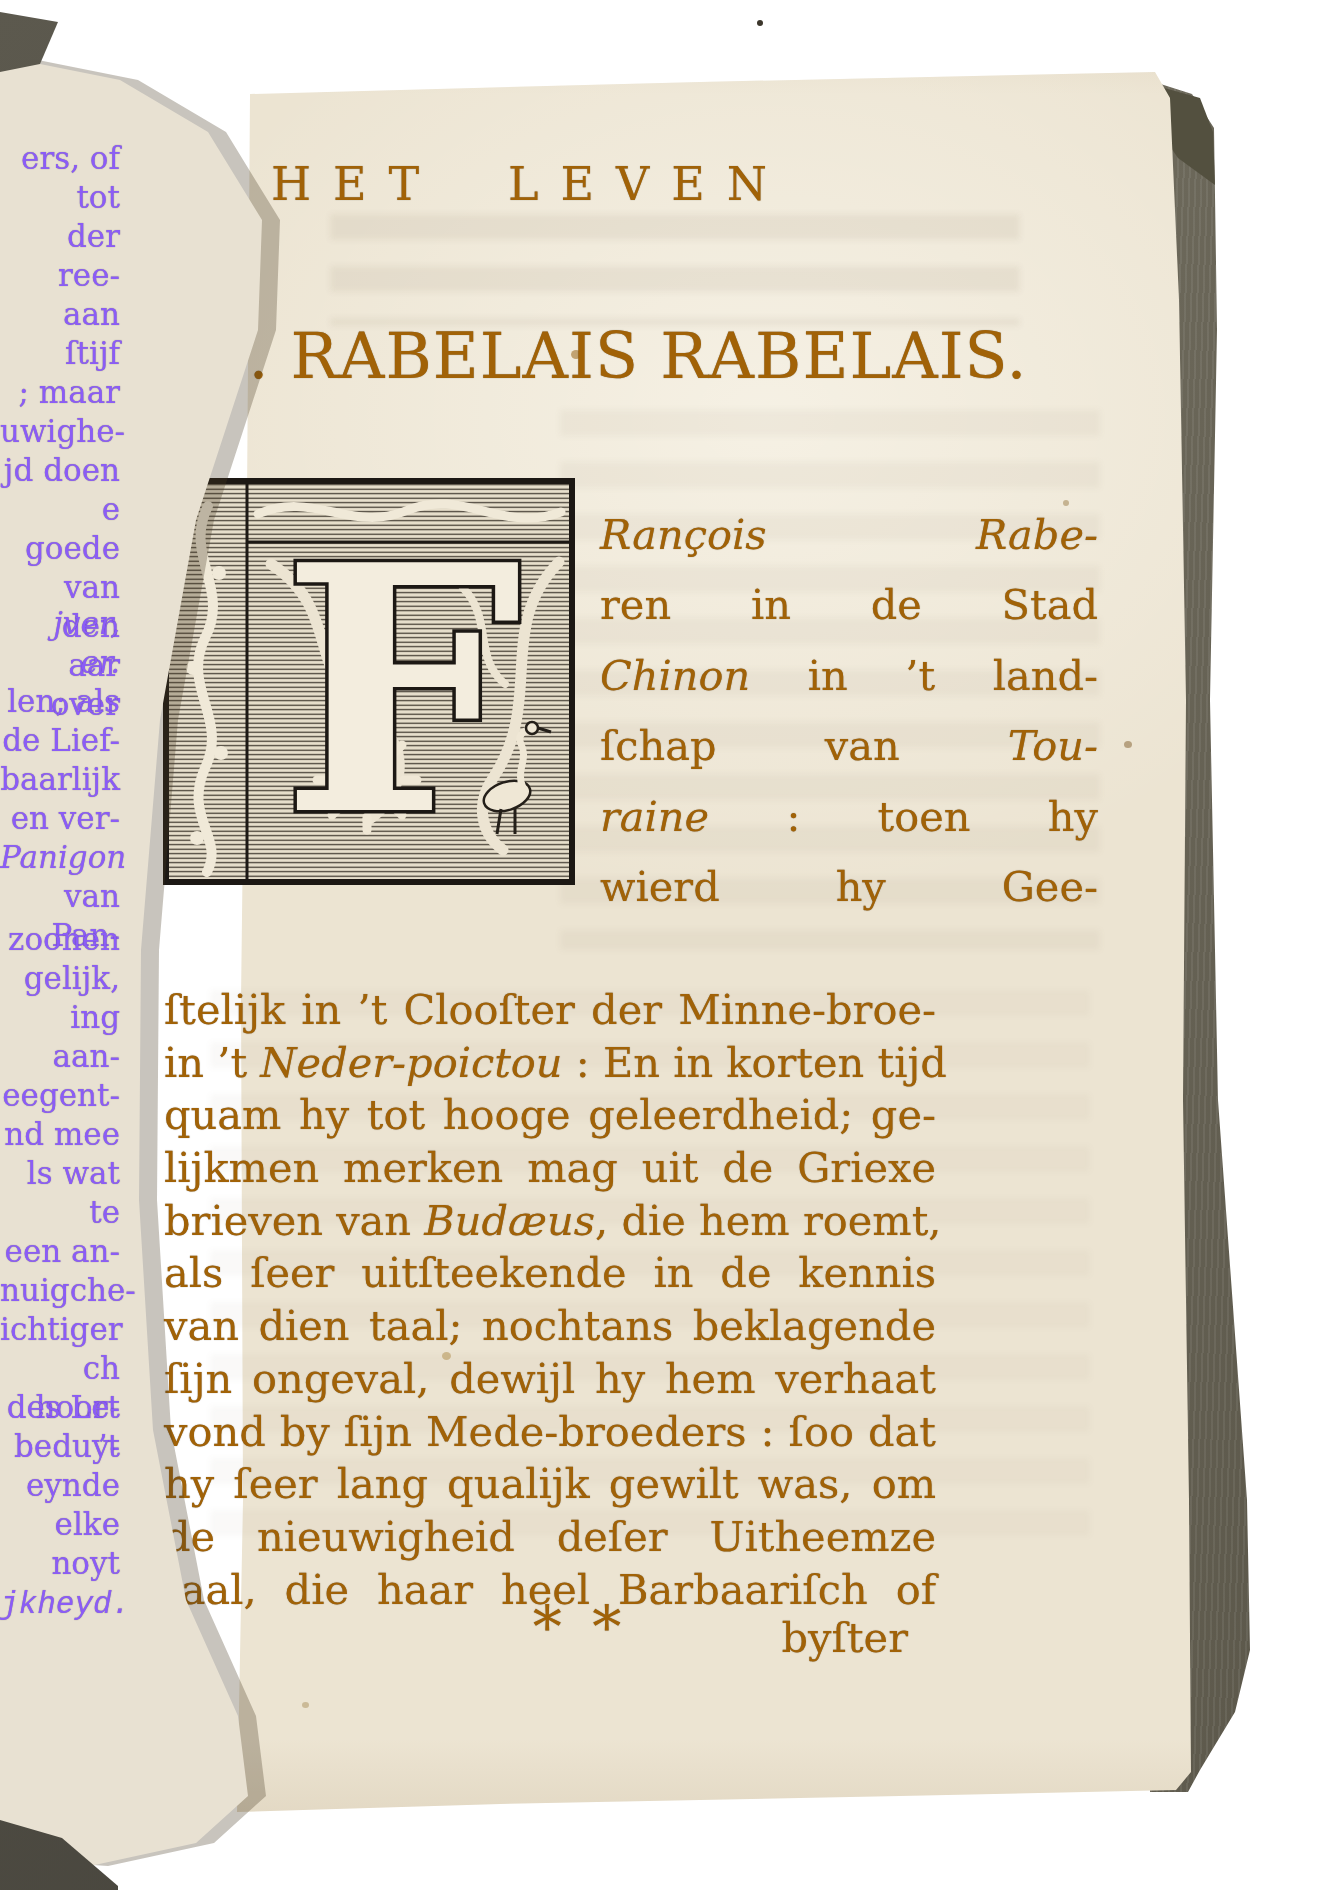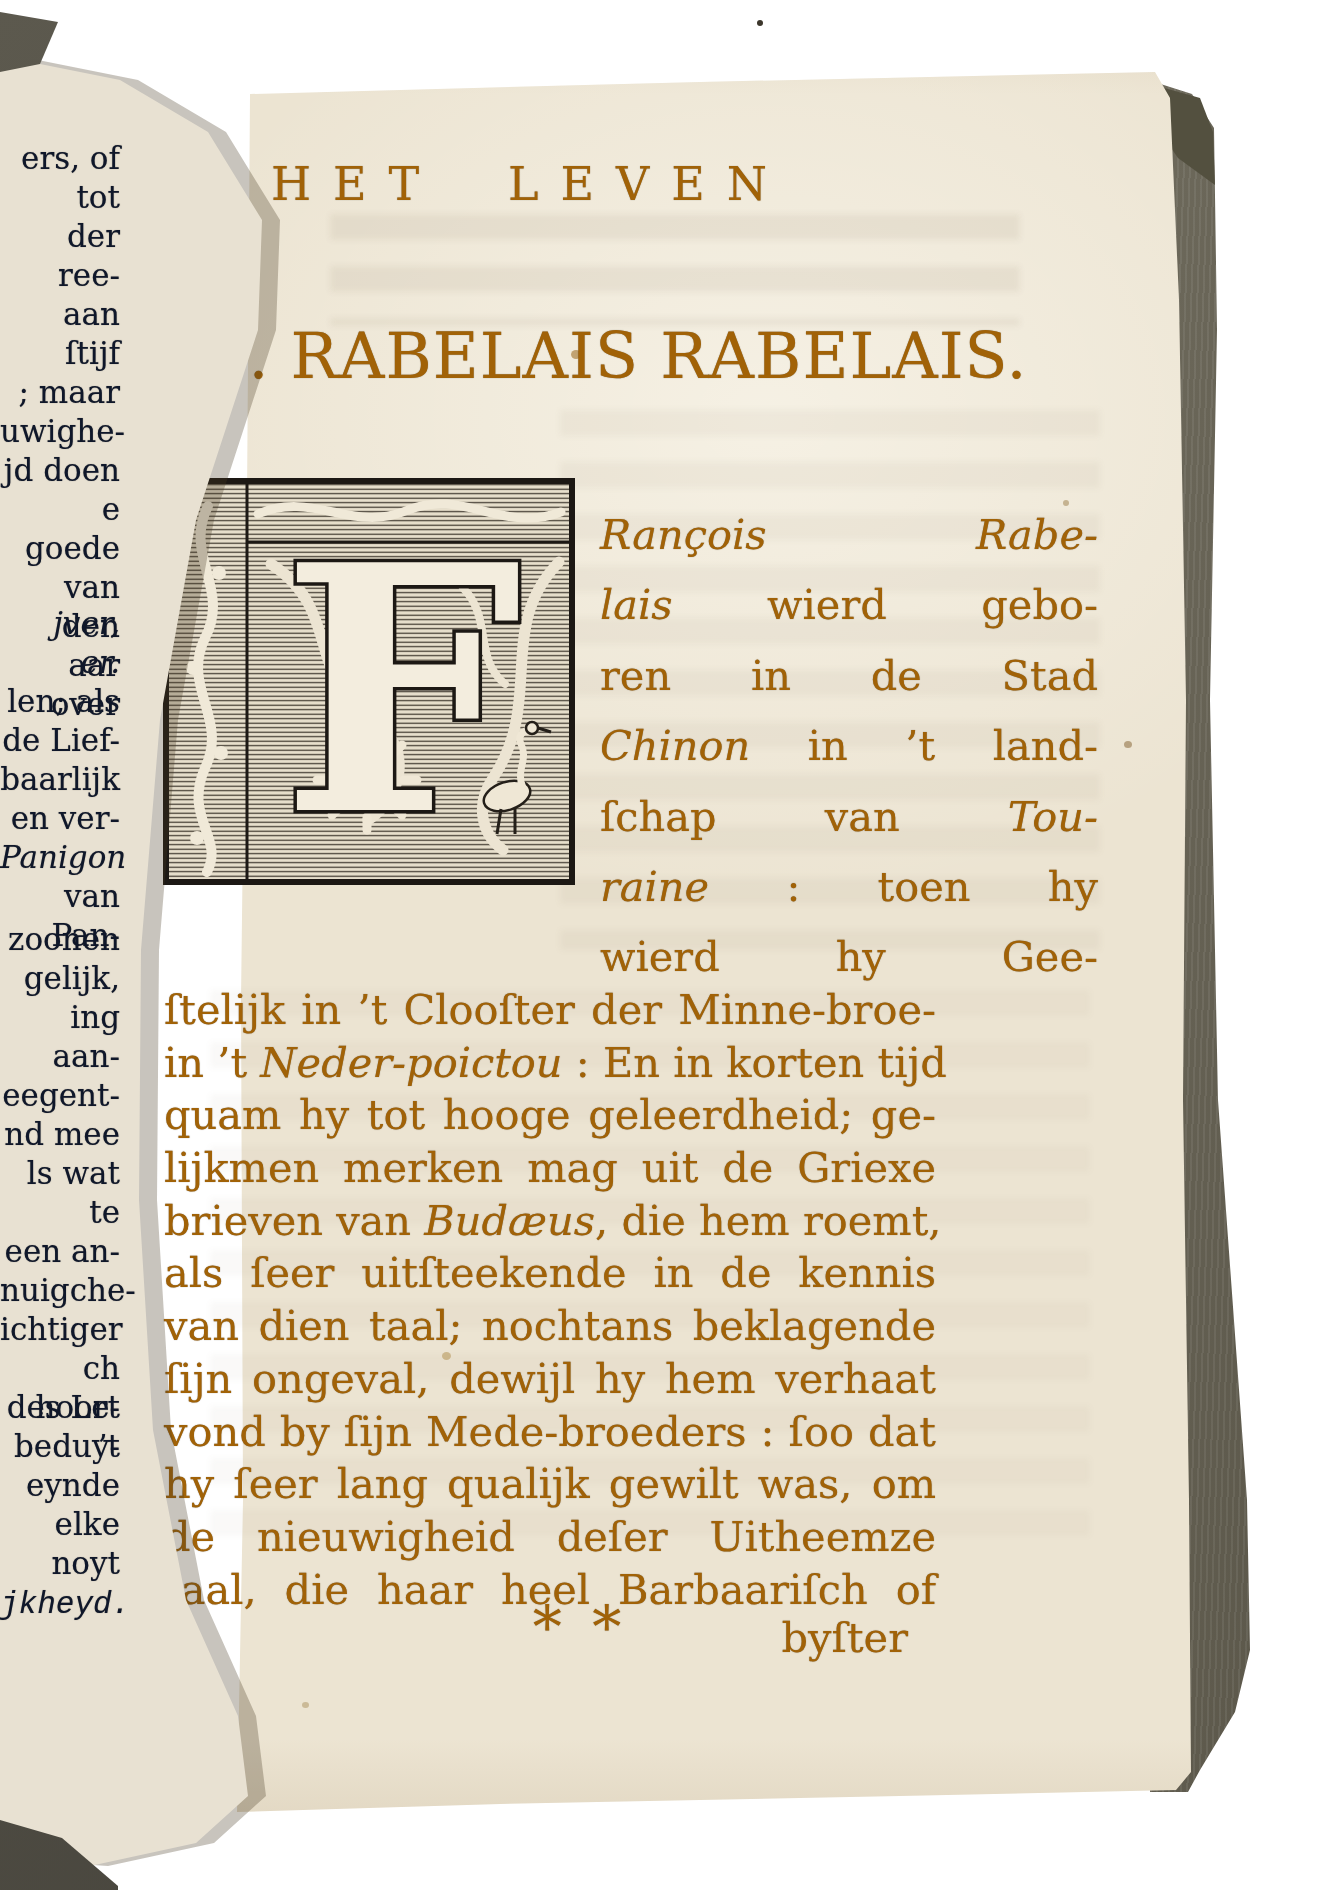--- a/index.html
+++ b/index.html
@@ -67,21 +67,21 @@
 
   
   .curl-shadow{position:absolute;inset:0;
     clip-path:polygon(0 56px,120px 80px,208px 132px,262px 220px,258px 330px,196px 520px,160px 720px,141px 950px,139px 1200px,153px 1430px,186px 1600px,238px 1716px,248px 1796px,196px 1843px,90px 1866px,0 1860px);
     transform:translateX(18px);background:#4a3c26;opacity:.3;filter:blur(9px);}
   .prev-page{position:absolute;inset:0;
     clip-path:polygon(0 56px,120px 80px,208px 132px,262px 220px,258px 330px,196px 520px,160px 720px,141px 950px,139px 1200px,153px 1430px,186px 1600px,238px 1716px,248px 1796px,196px 1843px,90px 1866px,0 1860px);
     background:
       linear-gradient(to right,#e8e1d2 0%,#e8e1d2 58%,#efeadd 76%,#f6f2e7 86%,#d9cdb4 95%,#ab9d81 100%);}
   .frag{position:absolute;left:0;width:120px;text-align:right;
-    font-size:31px;line-height:39px;color:#0f172a;text-shadow:0 0 1px rgba(44,39,32,.5);}
+    font-size:31px;line-height:39px;color:#8b5cf6;text-shadow:0 0 1px rgba(44,39,32,.5);}
   .frag-a{top:139px;} .frag-b{top:604px;} .frag-c{top:920px;} .frag-d{top:1388px;} .frag-e{top:1585px;font-family:Liberation Mono, monospace;}
 
   .corner-tl{position:absolute;inset:0;
     clip-path:polygon(0 12px,58px 22px,40px 64px,0 72px);
     background:linear-gradient(135deg,#5c594e,#45423a);}
   .corner-bl{position:absolute;inset:0;
     clip-path:polygon(0 1820px,62px 1838px,118px 1886px,118px 1890px,0 1890px);
     background:linear-gradient(120deg,#56534a,#3f3d35);}
 </style>
 </head>
@@ -154,21 +154,20 @@
       <line x1="375" y1="250" x2="388" y2="254" stroke="#241f19" stroke-width="3"></line>
       <line x1="338" y1="331" x2="334" y2="356" stroke="#241f19" stroke-width="3"></line>
       <line x1="352" y1="330" x2="352" y2="356" stroke="#241f19" stroke-width="3"></line>
     </g>
 
     <text x="118" y="332" font-family="DejaVu Serif, serif" font-weight="bold" font-size="340" fill="#f3edde" stroke="#1c1814" stroke-width="7" paint-order="stroke">F</text>
   </svg>
 
   <div class="wrapped ink">
     <div class="line"><span class="it">Rançois Rabe-</span></div>
-    <div class="line"><span class="it">lais</span><span> wierd gebo-</span></div>
     <div class="line"><span>ren in de Stad</span></div>
     <div class="line"><span class="it">Chinon</span><span> in ’t land-</span></div>
     <div class="line"><span>ſchap van </span><span class="it">Tou-</span></div>
     <div class="line"><span class="it">raine</span><span> : toen hy</span></div>
     <div class="line"><span>wierd hy Gee-</span></div>
   </div>
 
   <div class="fulltext ink">
     <div class="line"><span>ſtelijk in ’t Clooſter der Minne-broe-</span></div>
     <div class="line"><span>in ’t </span><span class="it">Neder-poictou</span><span> : En in korten tijd</span></div>

